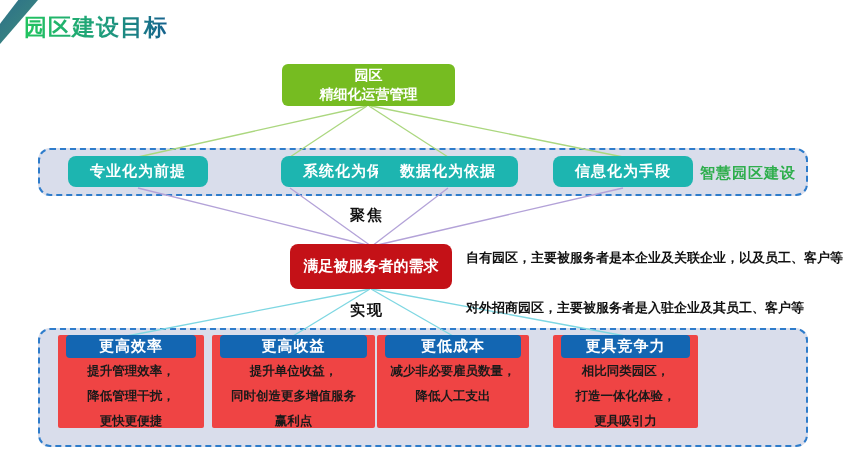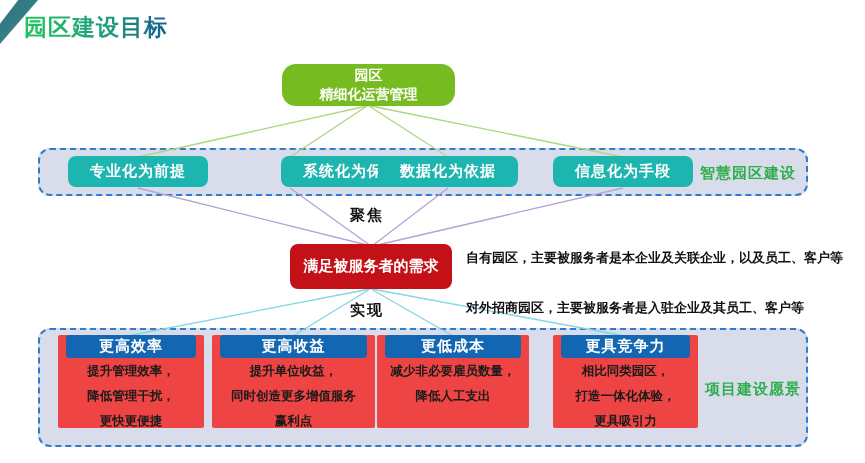--- a/index.html
+++ b/index.html
@@ -34,21 +34,21 @@
     position:absolute;left:38px;width:770px;
     background:var(--container-fill,#d9ddeb);
     border:2px dashed var(--container-border,#2e7ccb);
     border-radius:12px;box-sizing:border-box;z-index:1;
   }
   .group1{top:148px;height:48px;}
   .group2{top:328px;height:119px;}
   
   .top-box{
     position:absolute;left:282px;top:64px;width:173px;height:42px;z-index:3;
-    background:var(--accent-green,#76bc21);border-radius:14px;
+    background:var(--accent-green,#76bc21);border-radius:6px;
     color:#fff;font-weight:bold;font-size:14px;text-align:center;
     display:flex;flex-direction:column;justify-content:center;line-height:19px;
   }
   
   .pill{
     position:absolute;top:156px;width:140px;height:31px;z-index:3;
     background:var(--pillar-teal,#1db5b0);border-radius:8px;
     color:#fff;font-weight:bold;font-size:15px;letter-spacing:1px;
     display:flex;align-items:center;justify-content:center;
   }
@@ -168,15 +168,14 @@
     <div class="card-line">打造一体化体验，</div>
     <div class="card-line">更具吸引力</div>
   </div>
 
   <div class="card card3">
     <div class="card-header">更低成本</div>
     <div class="card-line">减少非必要雇员数量，</div>
     <div class="card-line">降低人工支出</div>
   </div>
 
-  <div class="group-label label-vision">项目建设愿景</div>
 
 </div>
 
 </body></html>

